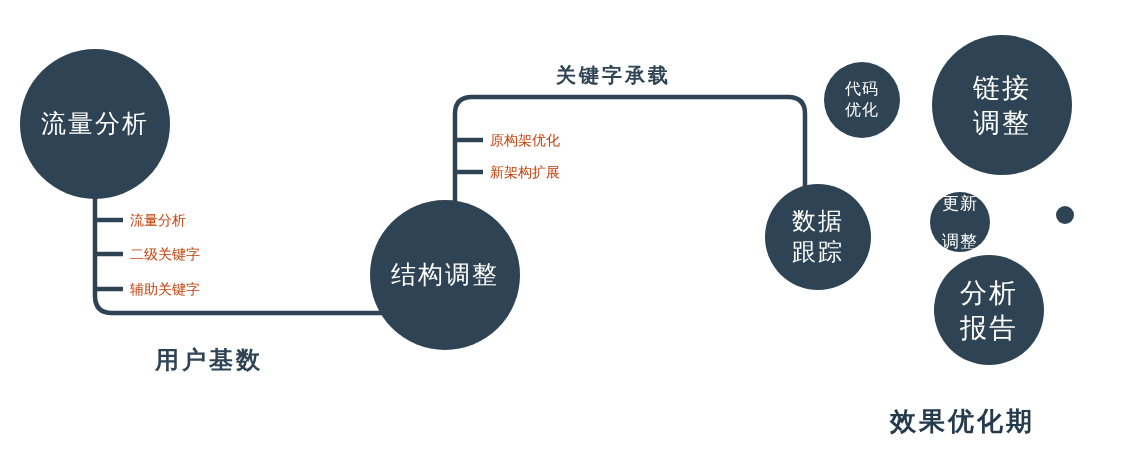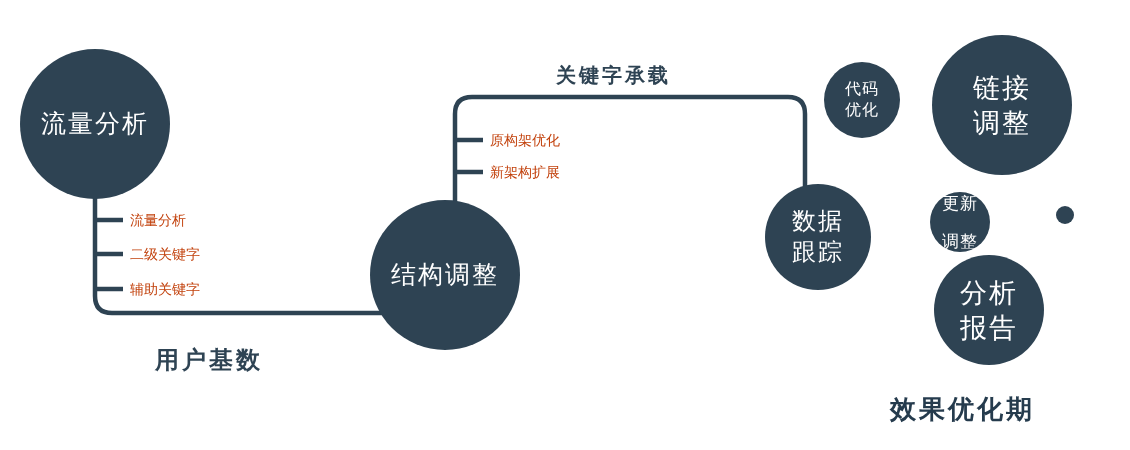--- a/index.html
+++ b/index.html
@@ -62,21 +62,21 @@
     font-weight: bold;
     z-index: 1;
     white-space: nowrap;
     letter-spacing: 3px;
   }
   .el-user    { left: 155px; top: 328px; font-size: 24px; margin-top: 16px; }
   .el-keyword { left: 556px; top: 62px;  font-size: 20px; }
 
   .footer-label {
     position: absolute;
-    left: 890px; top: 392px;
+    left: 890px; top: 404px;
     color: #253b4d;
     font-size: 26px;
     font-weight: bold;
     letter-spacing: 3px;
     z-index: 1;
     white-space: nowrap;
   }
 </style>
 </head>
 <body>

